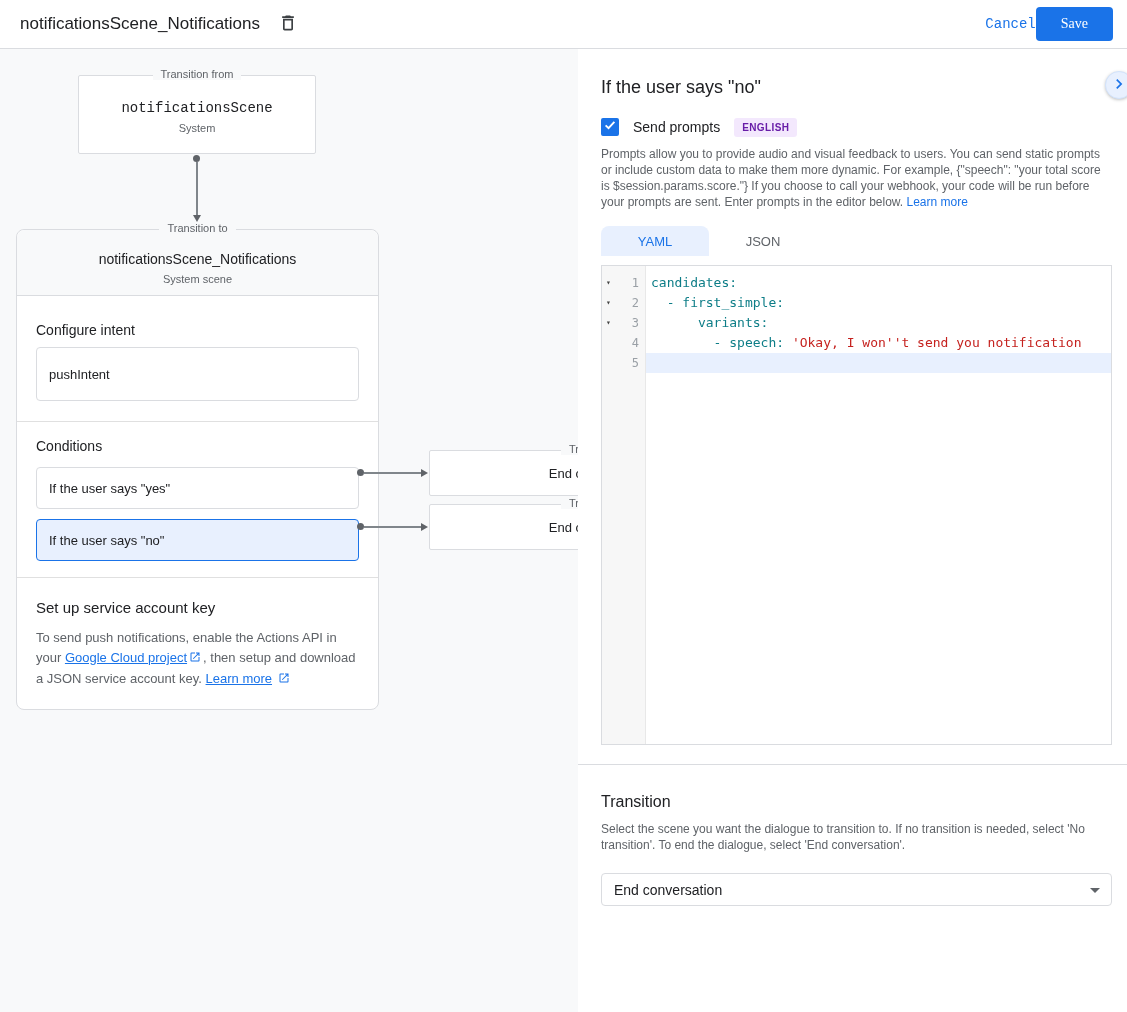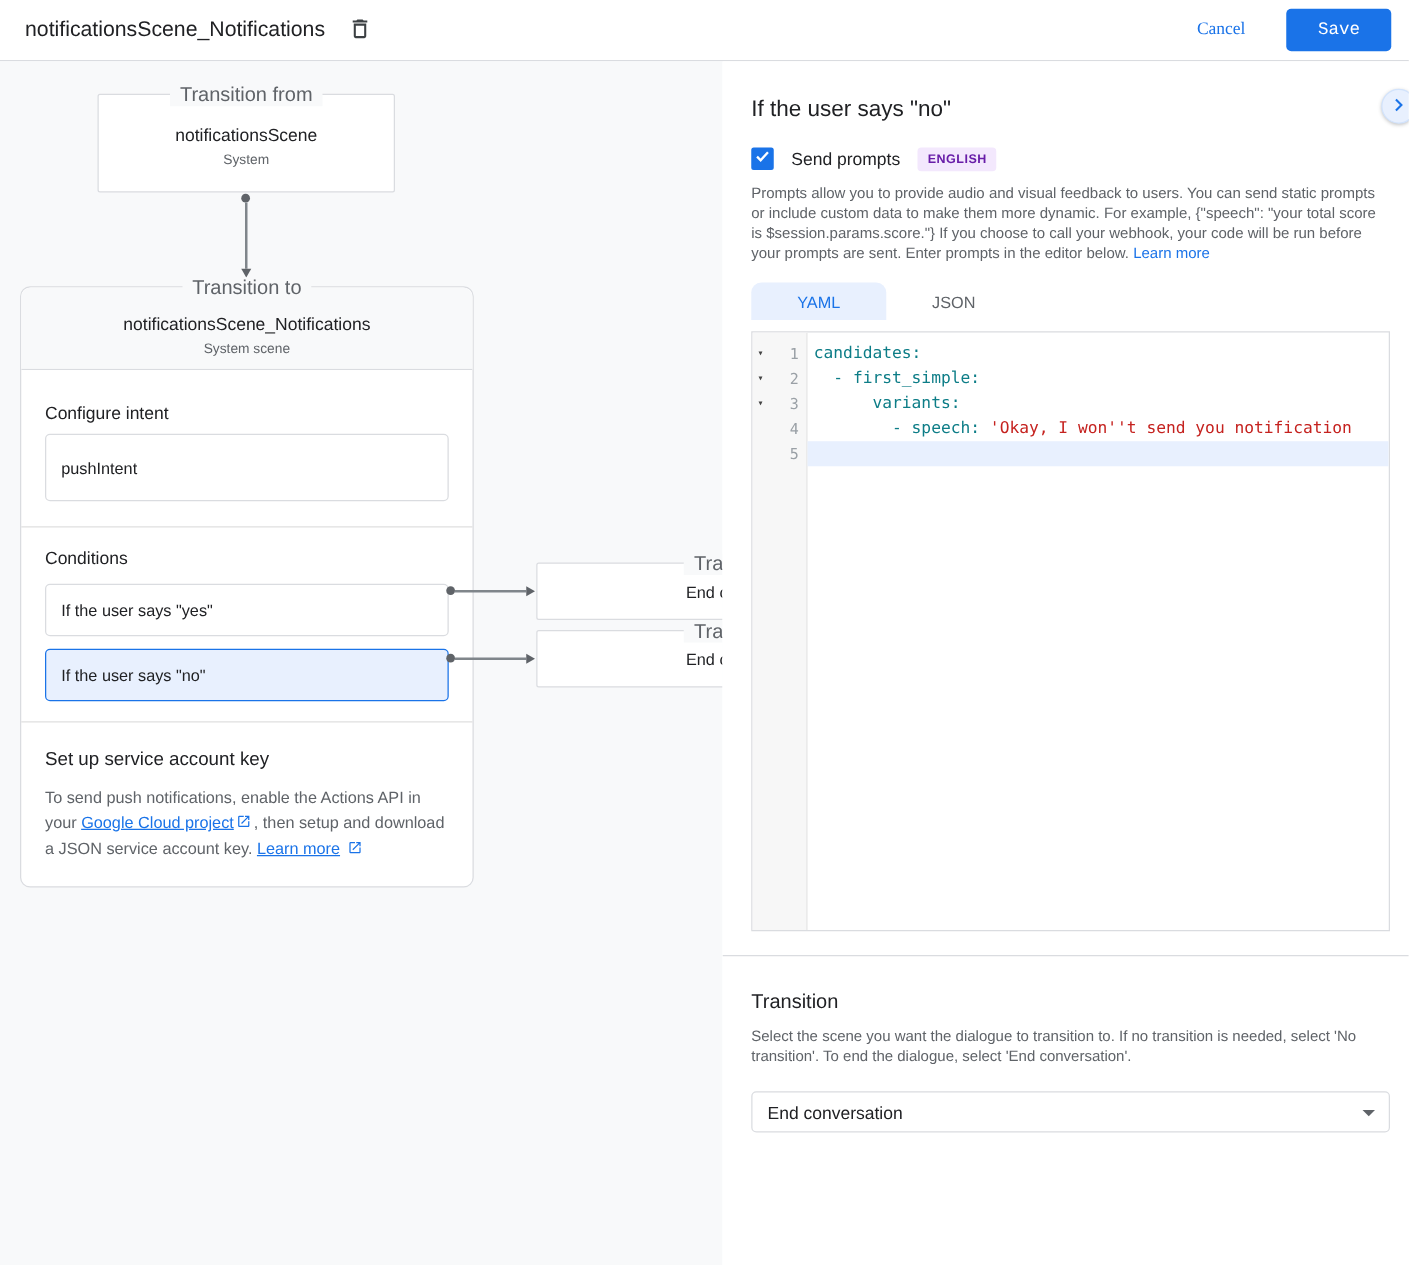--- a/index.html
+++ b/index.html
@@ -7,30 +7,30 @@
   body {
     font-family: "Liberation Sans", "DejaVu Sans", sans-serif;
     color:#202124; background:#fff; overflow:hidden; position:relative;
   }
   
   .topbar{ position:absolute; left:0; top:0; right:0; height:49px; background:#fff;
     border-bottom:1px solid #dadce0; display:flex; align-items:center; padding:0 14px 0 20px;}
   .topbar .title{ font-size:17px; color:#202124; }
   .icon-btn{ background:none;border:none;cursor:pointer; display:inline-flex; align-items:center; margin-left:18px;}
   .spacer{flex:1}
-  .btn-cancel{ background:none;border:none; color:#1a73e8; font-size:14px; font-weight:500; cursor:pointer; margin-right:33px; font-family:Liberation Serif, serif;}
+  .btn-cancel{ background:none;border:none; color:#1a73e8; font-size:14px; font-weight:500; cursor:pointer; font-family:Liberation Mono, monospace;}
   .btn-save{ background:#1a73e8; color:#fff; border:none; border-radius:4px; height:34px; padding:0 25px;
-    font-size:14px; font-weight:500; cursor:pointer; font-family:Liberation Mono, monospace;}
+    font-size:14px; font-weight:500; cursor:pointer; font-family:Liberation Serif, serif;}
   
   .left-panel{ position:absolute; left:0; top:49px; width:578px; bottom:0; background:#f8f9fa; overflow:hidden;}
   .node{ position:absolute; background:#fff; border:1px solid #dadce0; }
-  .node-label{ position:absolute; top:-8px; left:0; right:0; text-align:center; font-size:16px; color:#5f6368; pointer-events:none;}
+  .node-label{ position:absolute; top:-8px; left:0; right:0; text-align:center; font-size:11px; color:#5f6368; pointer-events:none;}
   .node-label span{ background:#f8f9fa; padding:0 8px; }
   .from-box{ left:78px; top:26px; width:238px; height:79px; border-radius:2px; text-align:center; padding-top:24px;}
-  .from-box .node-title{ font-size:14px; color:#202124;}
+  .from-box .node-title{ font-size:14px; color:#202124;font-family:Liberation Mono, monospace;}
   .node-sub{ font-size:11px; color:#5f6368; margin-top:6px;}
   .scene-card{ left:16px; top:180px; width:363px; height:481px; border-radius:8px; }
   .card-head{ background:#f8f9fa; border-bottom:1px solid #dadce0; border-radius:8px 8px 0 0; height:66px; text-align:center; padding-top:21px;}
   .card-head .node-title{ font-size:14px; }
   .card-body{ padding:0 19px; }
   .section-label{ font-size:14px; color:#202124; margin-top:26px;}
   .intent-box{ margin-top:9px; height:54px; border:1px solid #dadce0; border-radius:4px; display:flex; align-items:center;
     padding:0 12px; font-size:13px; background:#fff; cursor:pointer;}
   .card-divider{ border-top:1px solid #e0e0e0; margin:20px -19px 0;}
   .cond{ height:42px; border:1px solid #dadce0; border-radius:4px; display:flex; align-items:center; padding:0 12px;

